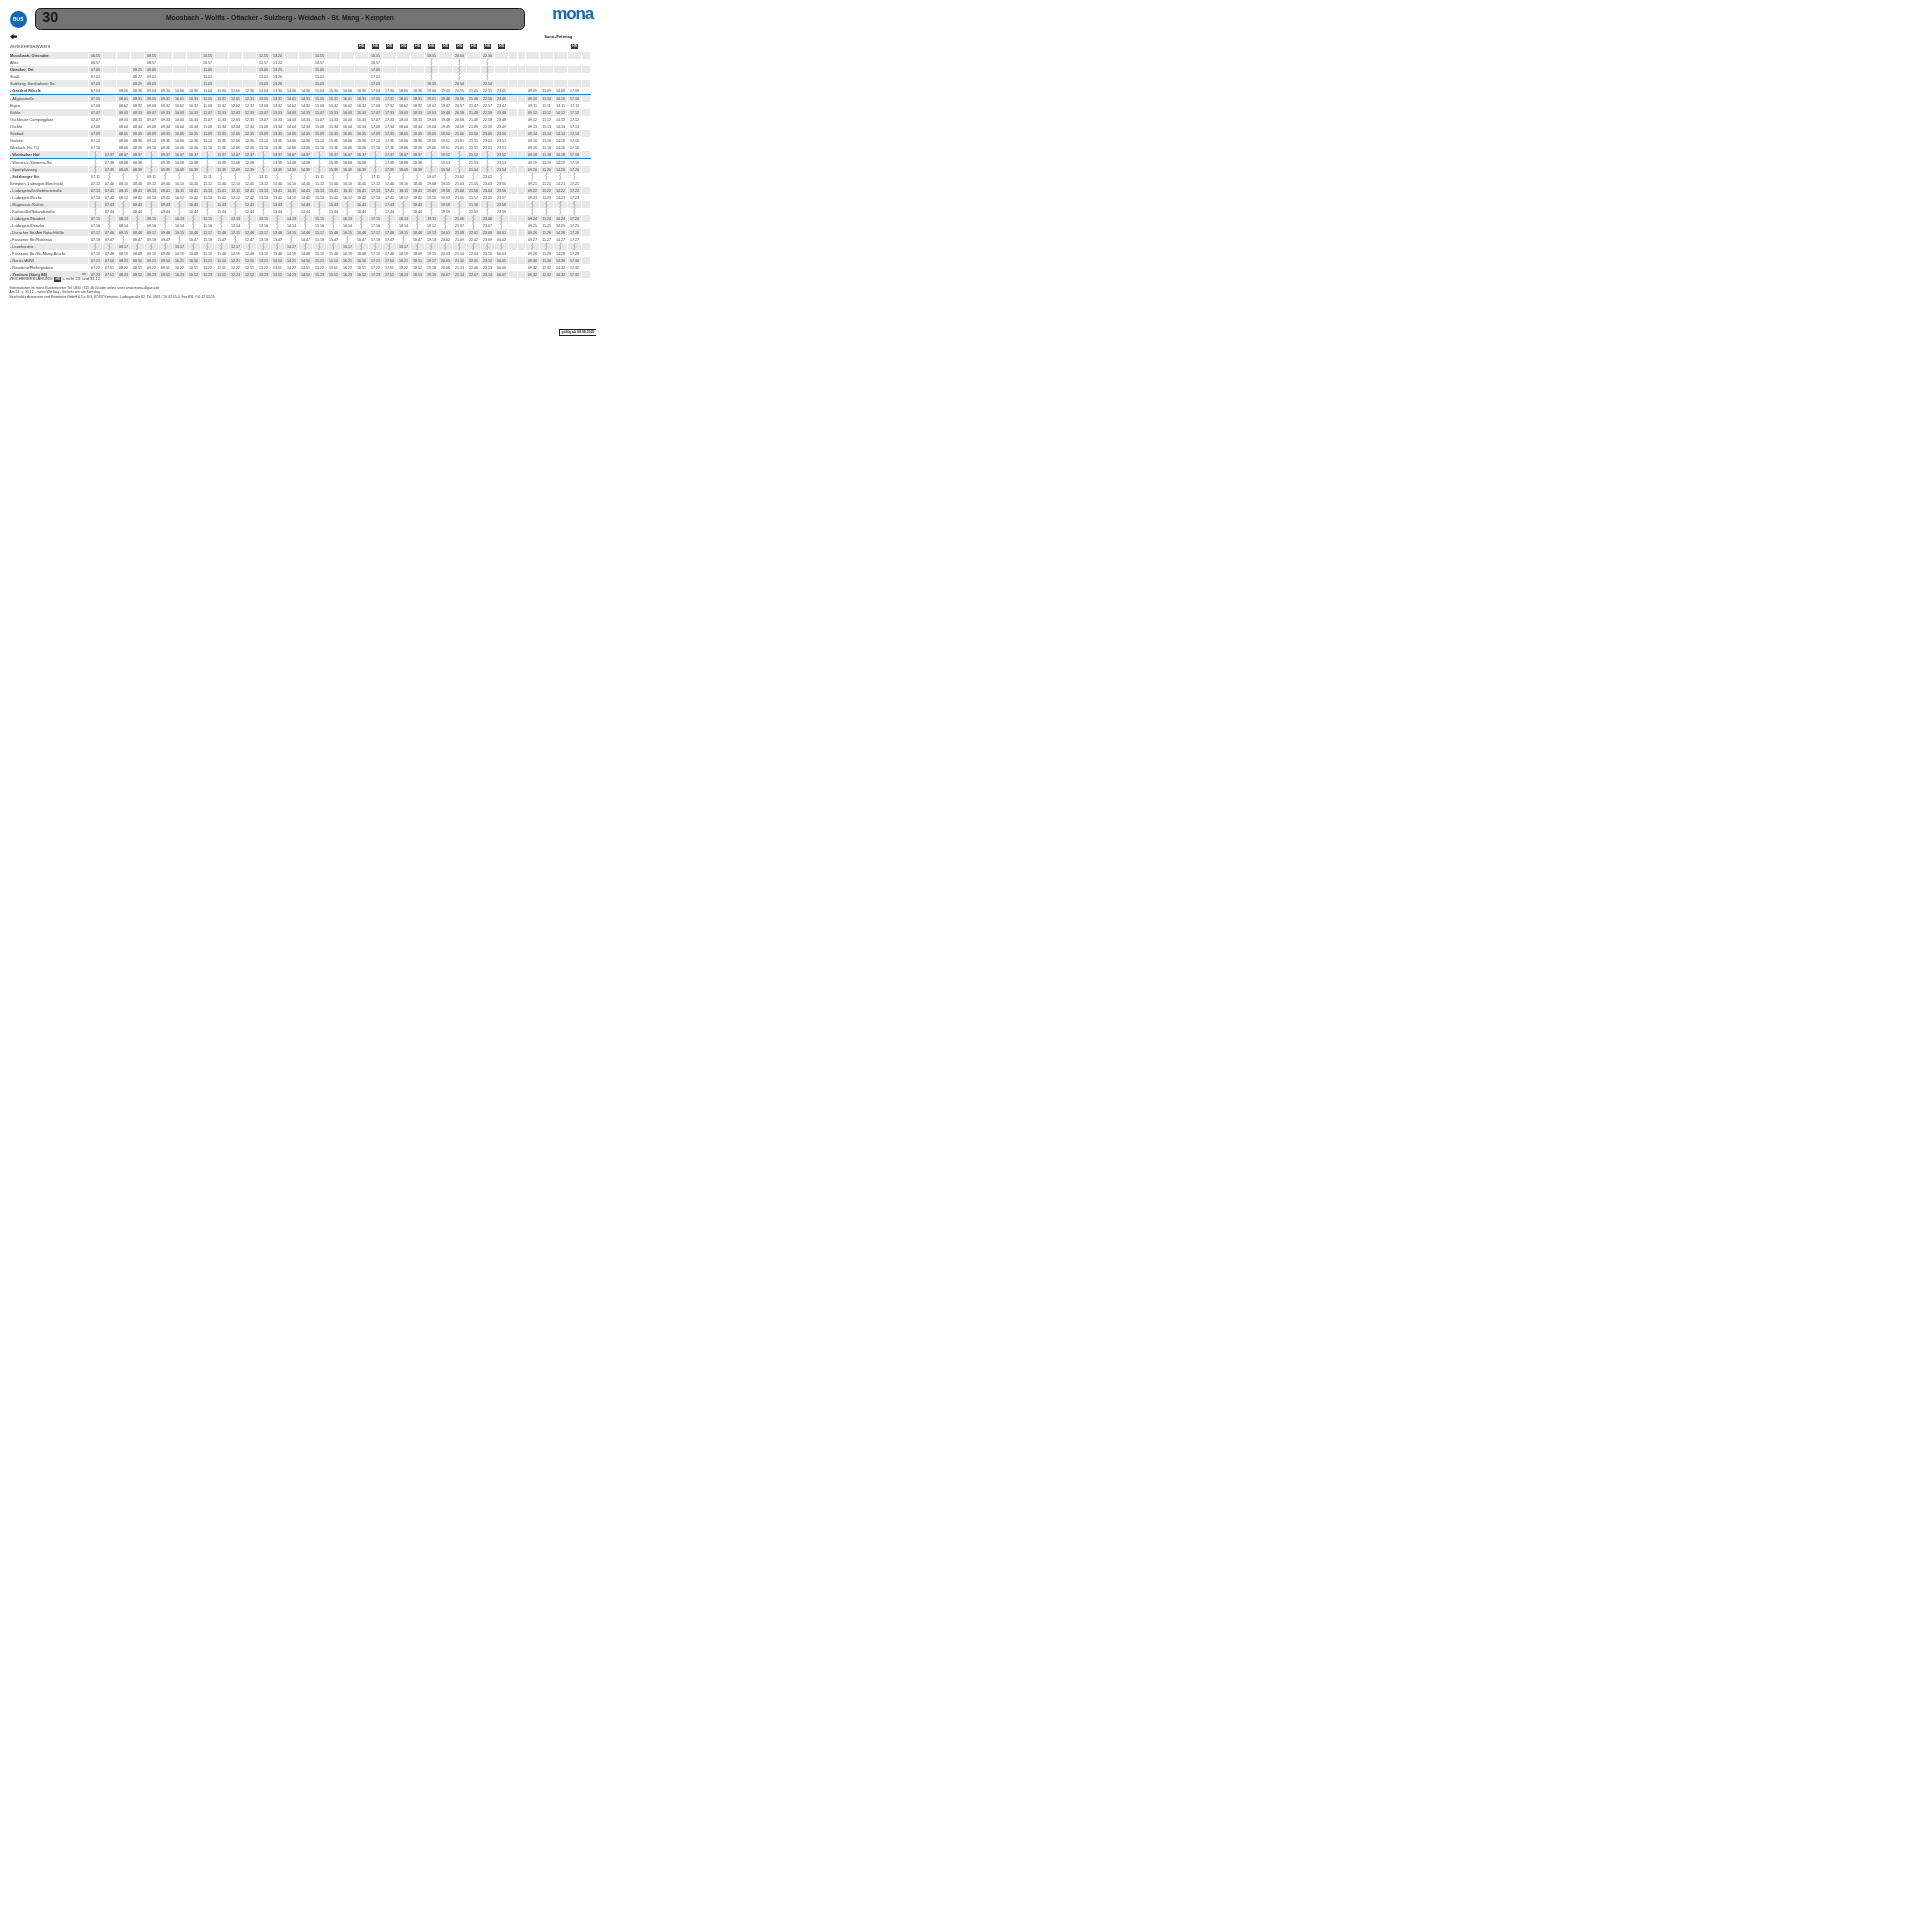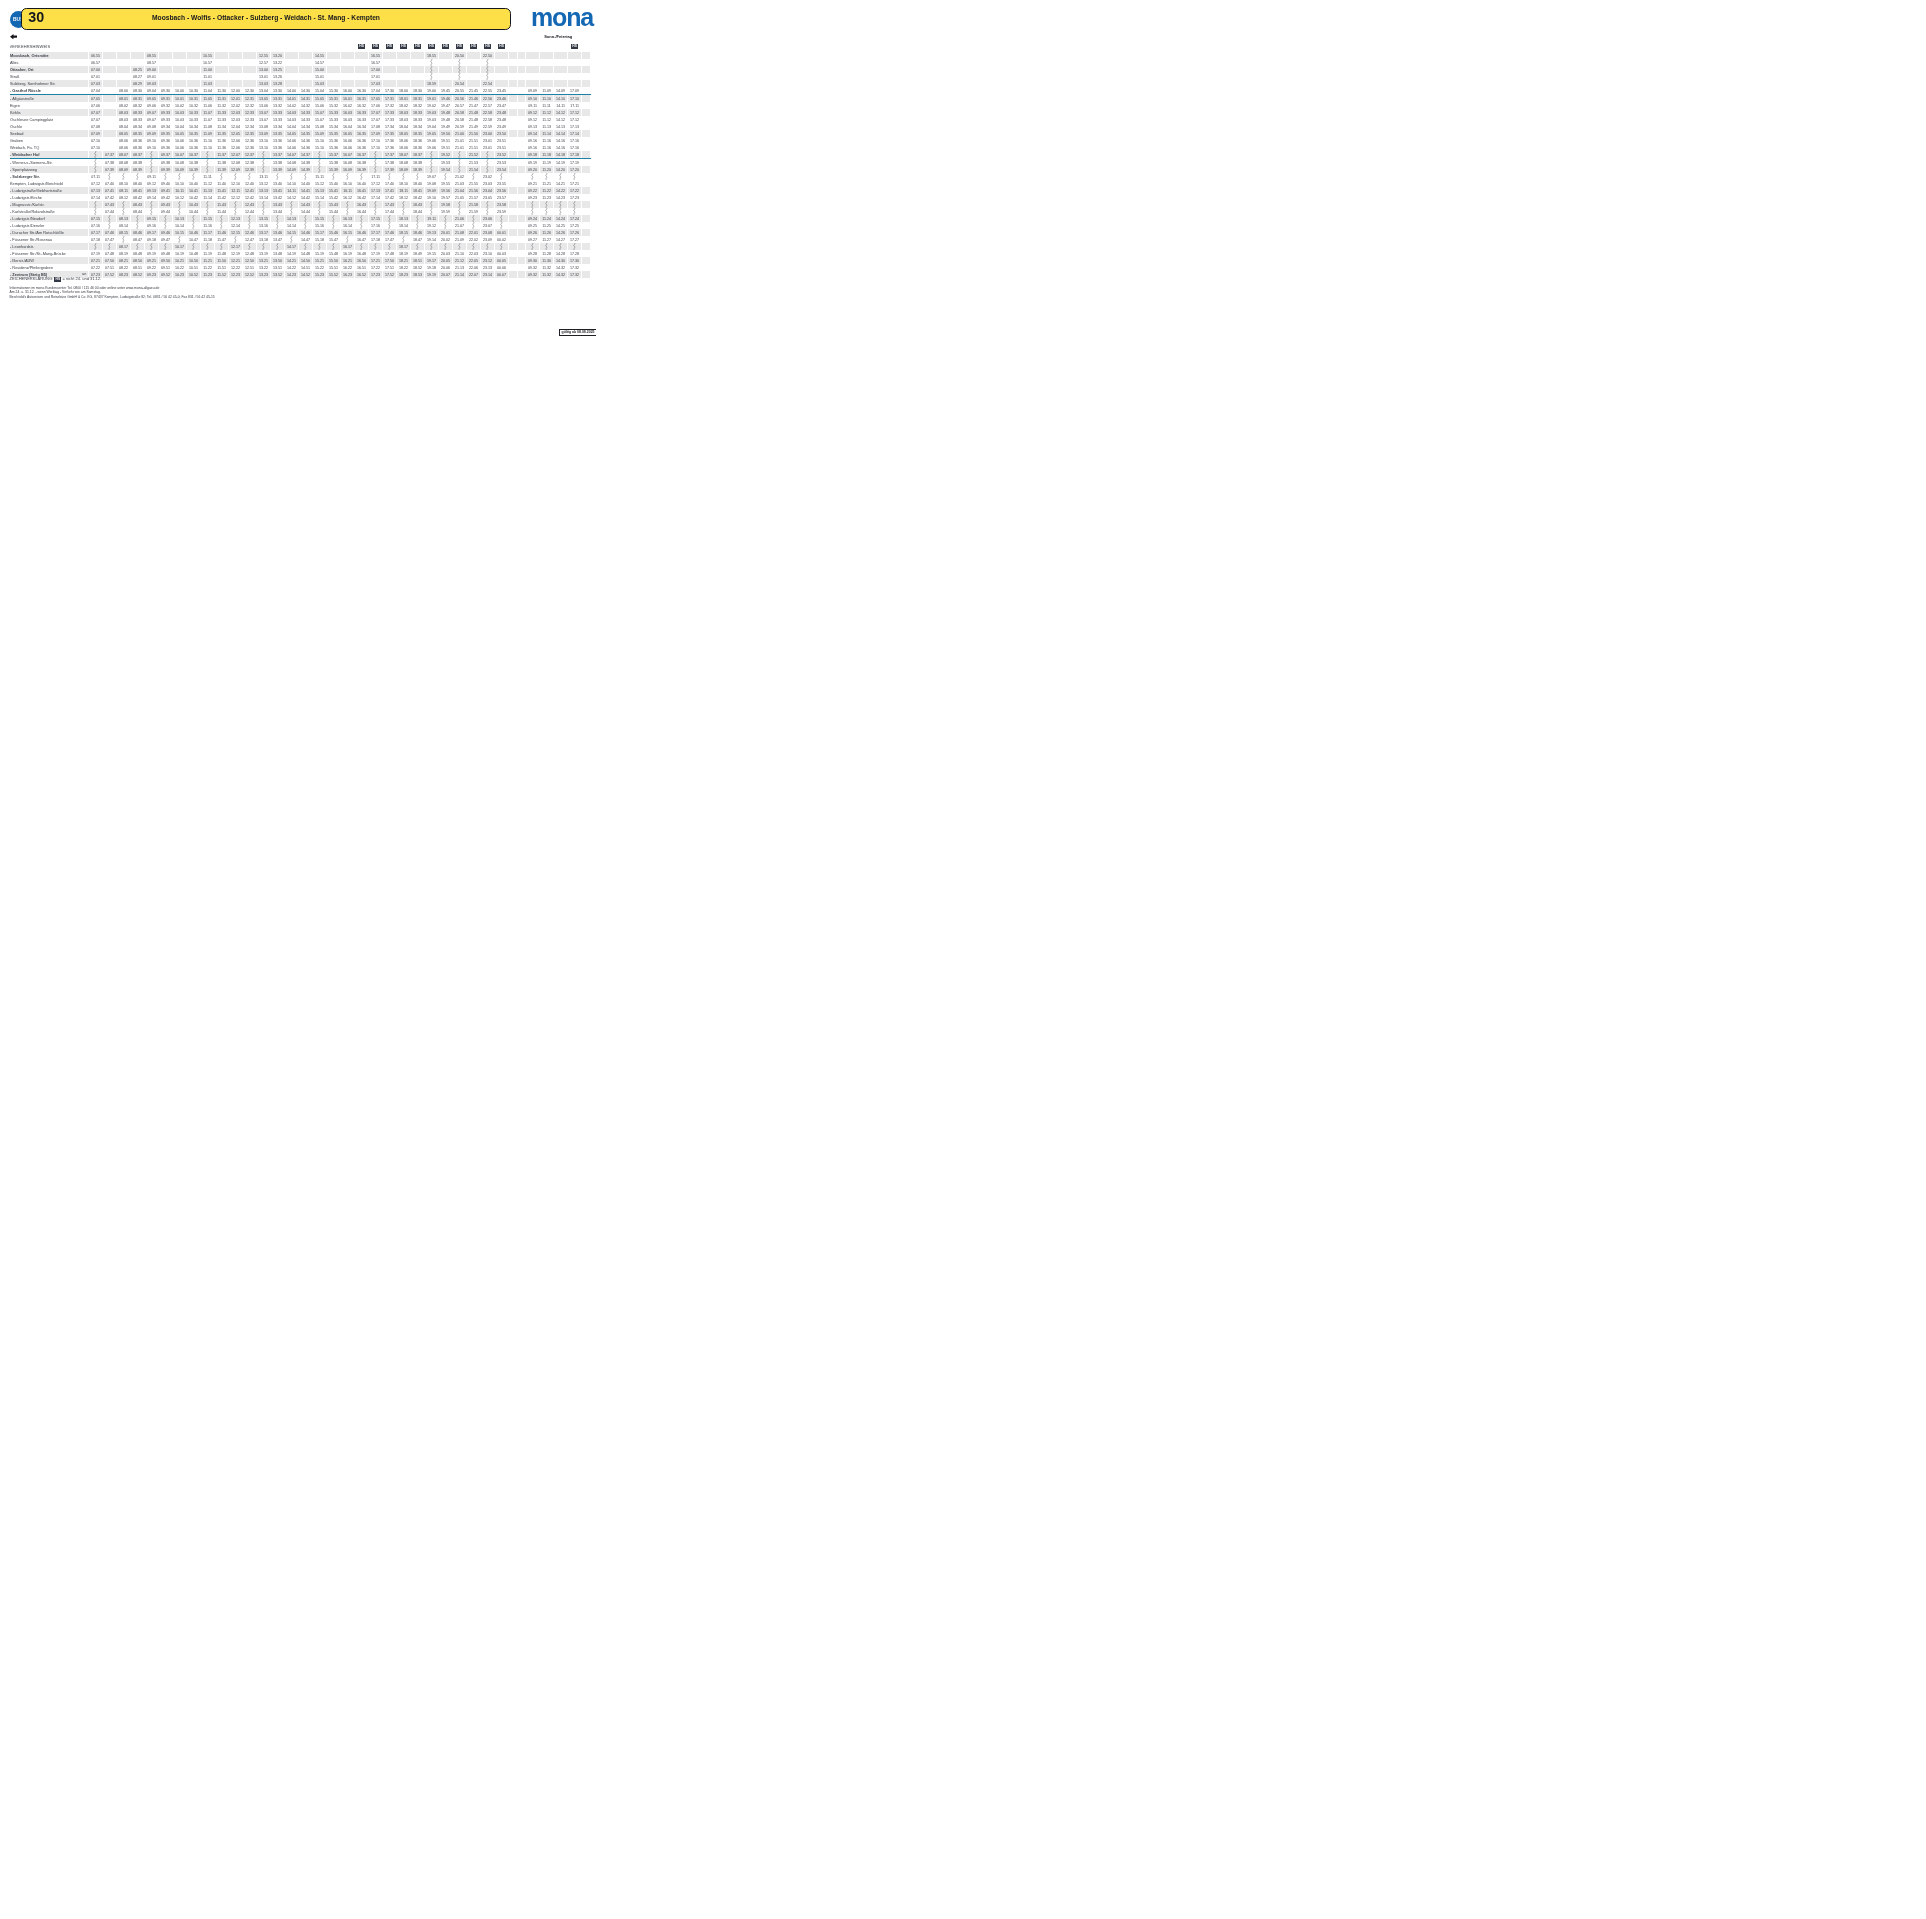--- a/index.html
+++ b/index.html
@@ -2,26 +2,26 @@
 <html style="font-size:6.2px"><head>
 <meta charset="utf-8">
 <style>
   html,body{margin:0;padding:0;}
   body{width:596px;height:421px;position:relative;background:#fff;
        font-family:"Liberation Sans",sans-serif;color:#3b4048;overflow:hidden;}
   
   .bus-circle{position:absolute;left:9.6px;top:10.8px;width:17.3px;height:17.3px;border-radius:50%;
       background:#1467b3;color:#fff;font-weight:bold;font-size:4.8px;display:flex;
       align-items:center;justify-content:center;letter-spacing:0.2px;}
-  .route-box{position:absolute;left:21px;top:7.7px;width:488px;height:20px;border:1.2px solid #16181d;
-      border-radius:5.4px;background:#fde047;}
+  .route-box{position:absolute;left:35px;top:7.7px;width:488px;height:20px;border:1.2px solid #16181d;
+      border-radius:5.4px;background:#737373;}
   .line-no{position:absolute;left:6.2px;top:0.8px;font-size:14.3px;font-weight:bold;color:#16181d;}
   .route-title{position:absolute;left:0;right:0;top:5px;text-align:center;font-size:6.7px;
       font-weight:bold;color:#16181d;}
-  .mona{position:absolute;right:3.1px;top:5.4px;font-size:25px;font-weight:bold;color:#1467b3;
+  .mona{position:absolute;right:3.1px;top:5.4px;font-size:17px;font-weight:bold;color:#1467b3;
       letter-spacing:-1.2px;line-height:1;}
   
   table{border-collapse:collapse;table-layout:fixed;position:absolute;left:9.6px;top:33px;}
   td{padding:0;height:7px;font-size:3.6px;text-align:center;vertical-align:middle;
      border-right:0.8px solid #fff;overflow:hidden;white-space:nowrap;}
   tr.shade td{background:#e8e8e8;}
   tr.sep td{border-bottom:1.2px solid #1f7fa6;}
   td.st{text-align:left;font-size:3.9px;padding-left:0.4px;position:relative;}
   tr.b td.st{font-weight:bold;}
   td.st .an{position:absolute;right:1.9px;top:1.2px;font-size:3.7px;font-weight:normal;}

